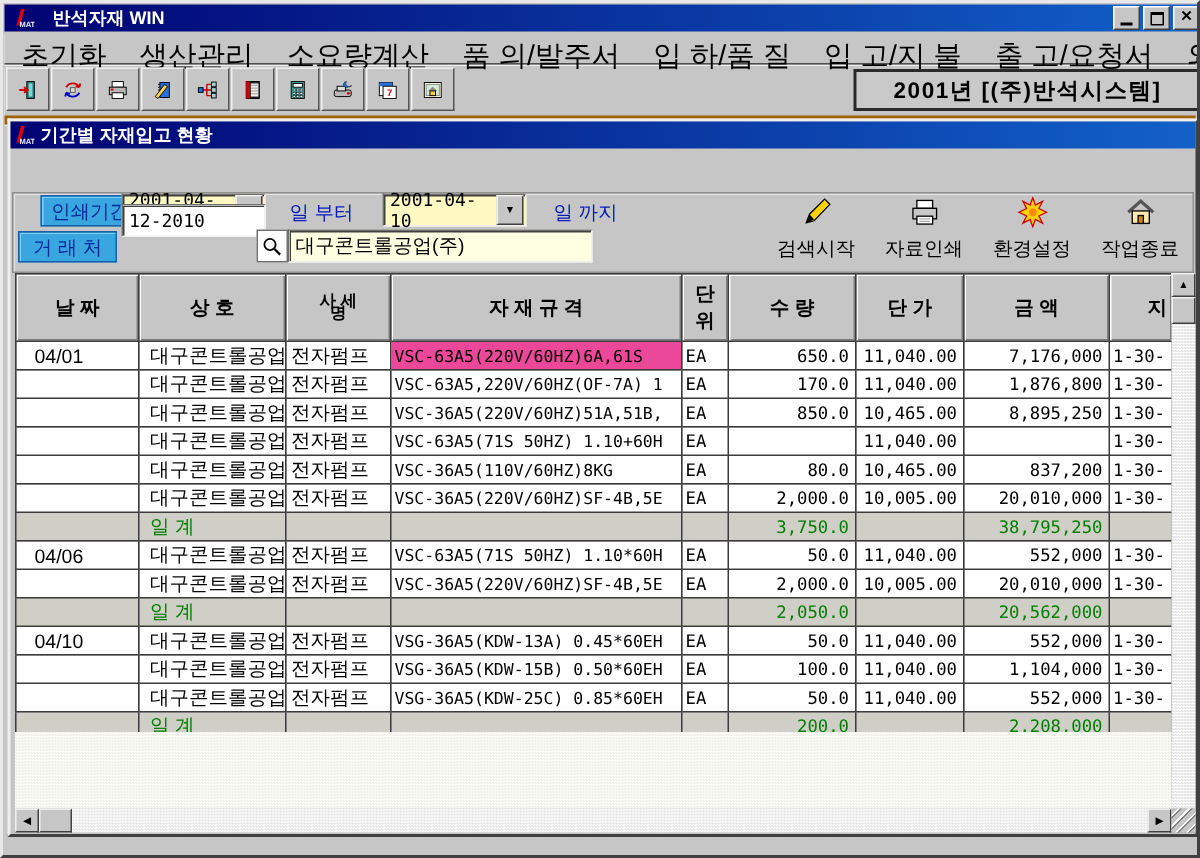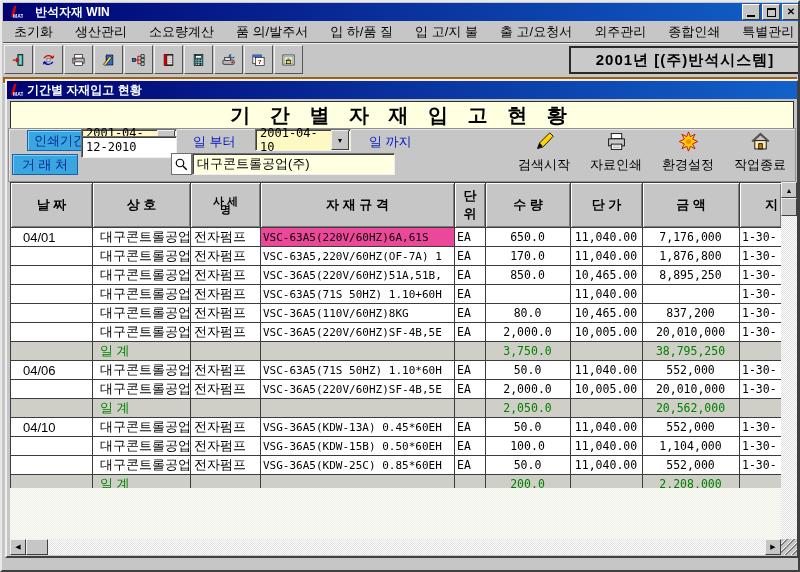--- a/index.html
+++ b/index.html
@@ -2,21 +2,21 @@
 <html><head>
 <meta charset="utf-8">
 <style>
   html,body{margin:0;padding:0}
   body{width:800px;height:572px;background:#c6c6c6;font-family:"Liberation Sans",sans-serif;position:relative;overflow:hidden;border:2px solid;border-color:#e8e8e8 #404040 #404040 #e8e8e8;box-sizing:border-box}
   .titlebar{position:absolute;left:1px;top:1px;width:794px;height:18px;background:linear-gradient(90deg,#000272,#1261c9);color:#fff;display:flex;align-items:center;padding-left:6px;font-size:12px;font-weight:bold;gap:12px}
   .winbtns{margin-left:auto;display:flex;gap:2px;padding-right:3px}
   .wbtn{width:16px;height:14px;background:#c6c6c6;border:1px solid;border-color:#fff #404040 #404040 #fff;display:flex;align-items:center;justify-content:center;color:#000;font-size:10px;line-height:10px}
   .min-g{width:8px;height:2px;background:#000;margin-top:7px}
   .res-g{width:7px;height:6px;border:1px solid #000;border-top-width:2px;background:#c6c6c6}
-  .menubar{position:absolute;left:1px;top:20px;width:794px;height:20px;display:flex;align-items:center;font-size:13px;border-bottom:1px solid #505050;box-shadow:0 1px 0 #efefef}
+  .menubar{position:absolute;left:1px;top:20px;width:794px;height:20px;display:flex;align-items:flex-start;font-size:19px;border-bottom:1px solid #505050;box-shadow:0 1px 0 #efefef}
   .menu-item{padding:2px 11px;color:#000;white-space:nowrap}
   .toolbar{position:absolute;left:1px;top:42px;width:794px;height:33px;border-bottom:6px solid #a16207;box-shadow:0 1px 0 #efefef}
   .tb{position:relative;display:inline-flex;align-items:center;justify-content:center;width:29px;height:29px;margin:1px 0 0 1px;background:#c6c6c6;border:1px solid;border-color:#efefef #555 #555 #efefef;vertical-align:top}
   .tb svg{width:22px;height:22px}
   .yearbox{position:absolute;left:566px;top:2px;width:228px;height:24px;border:2px solid #2a2a2a;display:flex;align-items:center;justify-content:center;font-size:15px;font-weight:bold;letter-spacing:1px;background:#c9c9c9}
   
   .child{position:absolute;left:3px;top:77px;width:794px;height:479px;background:#c6c6c6;border:2px solid;border-color:#efefef #404040 #404040 #efefef;box-sizing:border-box}
   .ctitle{position:absolute;left:0;top:0;width:100%;height:18px;background:linear-gradient(90deg,#000272,#1261c9);color:#fff;display:flex;align-items:center;gap:4px;padding-left:2px;font-size:12px;font-weight:bold;box-sizing:border-box}
   .banner{position:absolute;left:3px;top:20px;width:782px;height:26px;background:#ffffe1;border:1px solid #30302e;display:flex;align-items:center;justify-content:center;font-size:20px;font-weight:bold;letter-spacing:7px;color:#000}
   .formpanel{position:absolute;left:1px;top:47px;width:786px;height:52px;border:1px solid #909090;box-shadow:inset 1px 1px 0 #e6e6e6}
@@ -34,21 +34,21 @@
   .action svg{width:21px;height:21px}
   .action .alabel{font-size:13px;color:#000;white-space:nowrap}
   
   table.grid{position:absolute;left:3px;top:101px;width:771px;border-collapse:collapse;table-layout:fixed}
   .grid th{height:18px;background:#c6c6c6;border:1px solid #3c3c3c;box-shadow:inset 1px 1px 0 #fff,inset -1px -1px 0 #7d7d7d;font-weight:bold;font-size:13px;padding:4px;overflow:hidden;color:#000}
   .grid th.th-small{font-size:11px;line-height:8px;white-space:pre-line}
   .grid th:last-child{text-align:right;padding-right:3px}
   .grid td{height:18px;background:#fff;border:1px solid #3c3c3c;font-size:13px;padding:0 3px;overflow:hidden;white-space:nowrap;color:#000}
   .grid td.c-date{padding-left:12px}
   .grid td.c-co{padding-left:7px}
-  .grid td.num{text-align:center;font-family:"DejaVu Sans Mono",monospace;font-size:11.5px;padding-right:4px}
+  .grid td.num{text-align:right;font-family:"DejaVu Sans Mono",monospace;font-size:11.5px;padding-right:4px}
   .grid td.c-spec{font-family:"DejaVu Sans Mono",monospace;font-size:11px;padding-left:2px}
   .grid td.c-unit{font-family:"DejaVu Sans Mono",monospace;font-size:11.5px;padding-left:2px}
   .grid td.c-acct{font-family:"DejaVu Sans Mono",monospace;font-size:11.5px;padding-left:2px}
   .grid tr.sum td{background:#cfcfc7}
   .grid tr.sum-day td{color:#008000}
   .grid tr.sum-month td{color:#8b008b}
   .grid tr.sum-total td{color:#0000d8}
   .grid td.hl{background:#ec4899;color:#000}
   .gridvoid{position:absolute;left:3px;top:407px;width:771px;height:51px;background:repeating-conic-gradient(#eef0e8 0% 25%,#fbfcf6 0% 50%) 0 0/2px 2px}
   
@@ -182,21 +182,20 @@
   <div class="ctitle">
     <span class="appicon">
       <svg viewBox="0 0 14 14">
           <path d="M2 12 L5 1 L7.5 1 L4.5 12 Z" fill="#e00000"></path>
           <text x="4" y="13" font-size="5" fill="#e8e8ff" font-family="sans-serif">MAT</text>
         </svg>
     </span>
     <span>기간별 자재입고 현황</span>
   </div>
 
-  <div class="banner">기 간 별   자 재 입 고   현 황</div>
 
   <div class="formpanel"></div>
 
   <div class="flabel" style="left:20px;top:49px">인쇄기간</div>
   <div class="combo" style="left:74px;top:48px;width:96px">
     <span class="val">2001-04-01</span>
     <span class="drop">▼</span>
   </div>
   <span class="bluetxt" style="left:186px;top:52px">일 부터</span>
   <div class="combo" style="left:248px;top:48px;width:96px">

